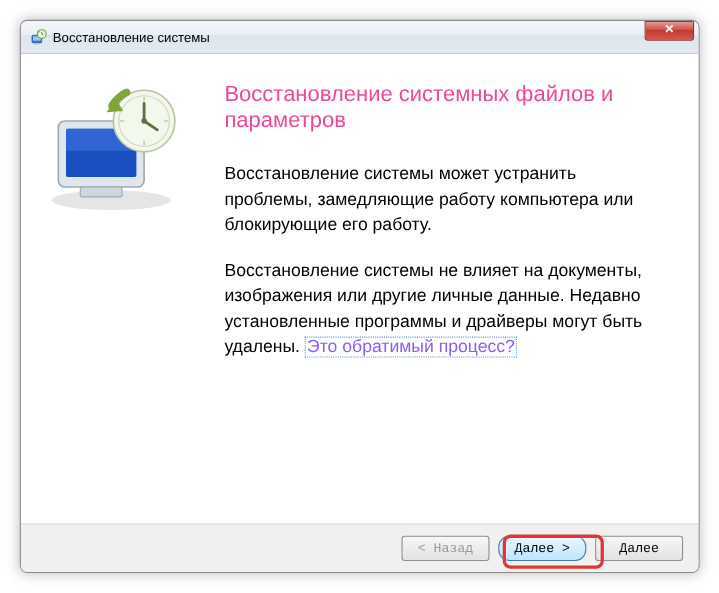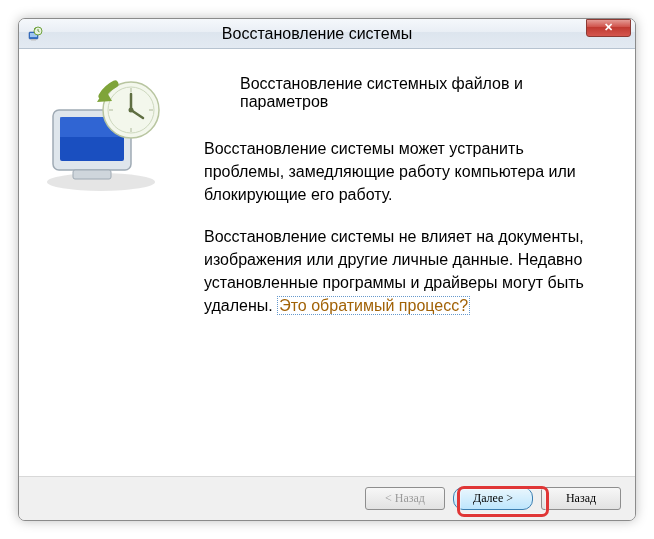--- a/index.html
+++ b/index.html
@@ -29,23 +29,22 @@
       align-items: center;
       padding: 0 4px 0 8px;
     }
     .titlebar-icon {
       width: 16px; height: 16px;
       margin-right: 5px;
       flex-shrink: 0;
     }
     .titlebar-text {
       color: #000;
-      font-size: 16px;
+      font-size: 12px;
       flex: 1;
-      text-align: center;
     }
     .close-btn {
       width: 45px; height: 18px;
       background: linear-gradient(to bottom, #e49a94 0%, #cf5048 45%, #c03a31 46%, #d4564e 100%);
       border: 1px solid #8b3a34;
       border-radius: 0 0 3px 3px;
       margin-top: -12px;
       display: flex;
       align-items: center;
       justify-content: center;
@@ -68,54 +67,53 @@
     }
     .left-graphic {
       width: 130px; height: 120px;
       position: relative;
     }
     .right-pane {
       flex: 1;
       padding: 26px 28px 10px 10px;
     }
     .heading {
-      font-size: 16px;
-      color: #000000;
+      font-size: 20px;
+      color: #ec4899;
       margin-bottom: 26px;
-      margin-left: 36px;
     }
     .para {
       font-size: 16px;
       color: #000;
       line-height: 1.45;
       margin-bottom: 18px;
     }
     .inline-link {
-      color: #a16207;
+      color: #8b5cf6;
       border: 1px dotted #6699cc;
       cursor: pointer;
       padding: 0 1px;
     }
     .button-bar {
       position: absolute;
       left: 0; right: 0; bottom: 0;
       height: 44px;
       background: #f0f0f0;
       border-top: 1px solid #d8d8d8;
       display: flex;
       align-items: center;
       justify-content: flex-end;
       padding-right: 14px;
       gap: 8px;
     }
     .wiz-btn {
       min-width: 80px;
       height: 23px;
       padding: 0 12px;
-      font-family: Liberation Serif, serif;
+      font-family: Liberation Mono, monospace;
       font-size: 12px;
       background: linear-gradient(to bottom, #f7f7f7, #e2e2e2);
       border: 1px solid #8e8e8e;
       border-radius: 3px;
       cursor: pointer;
     }
     .wiz-btn:disabled {
       color: #9a9a9a;
       cursor: default;
     }
@@ -185,18 +183,18 @@
       <div class="para">Восстановление системы может устранить проблемы, замедляющие работу компьютера или блокирующие его работу.</div>
       <div class="para">
         <span>Восстановление системы не влияет на документы, изображения или другие личные данные. Недавно установленные программы и драйверы могут быть удалены. </span><span class="inline-link">Это обратимый процесс?</span>
       </div>
     </div>
   </div>
 
   <div class="button-bar">
     <button class="wiz-btn" disabled="">&lt; Назад</button>
     <button class="wiz-btn default">Далее &gt;</button>
-    <button class="wiz-btn">Назад</button>
+    <button class="wiz-btn">Далее</button>
   </div>
 
 </div>
 
 <div class="highlight-ring" style="left:457px; top:486px; width:92px; height:31px;"></div>
 
 </body></html>

